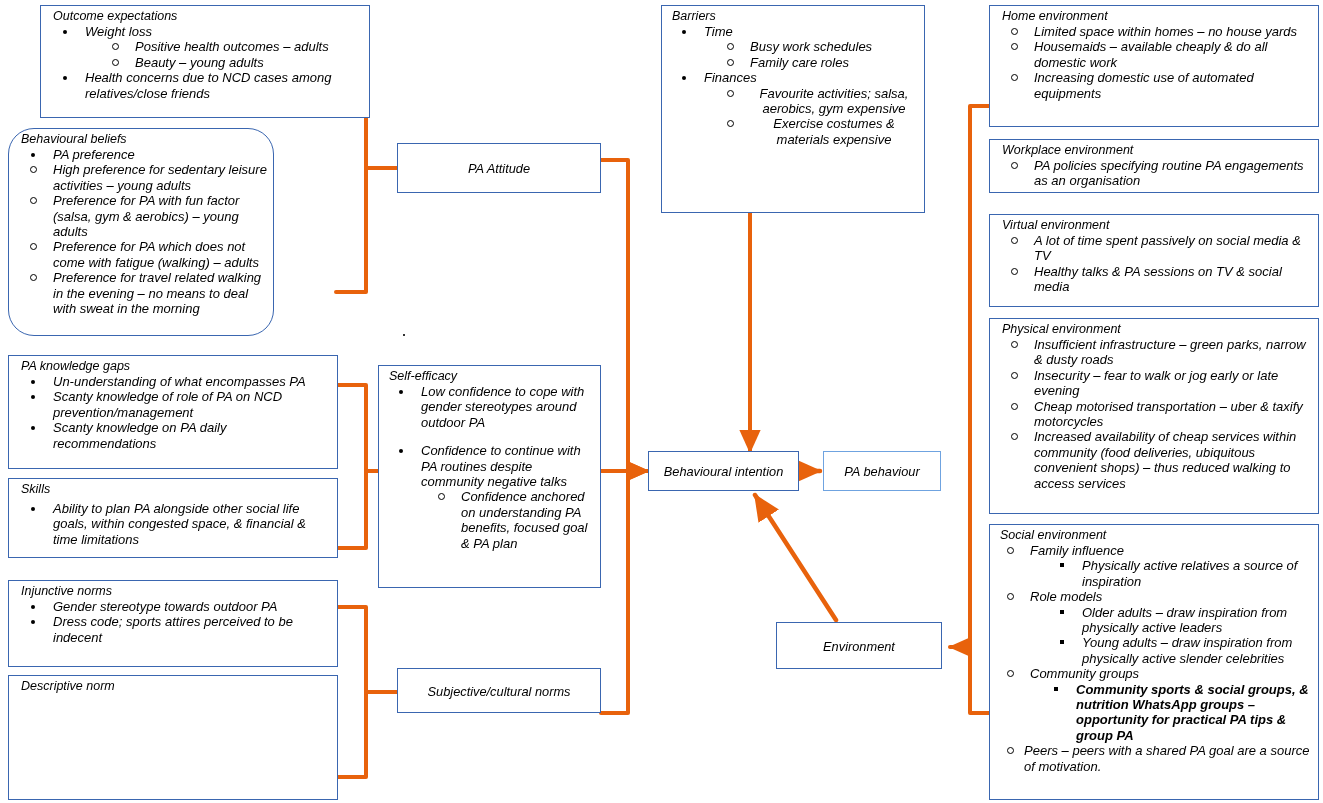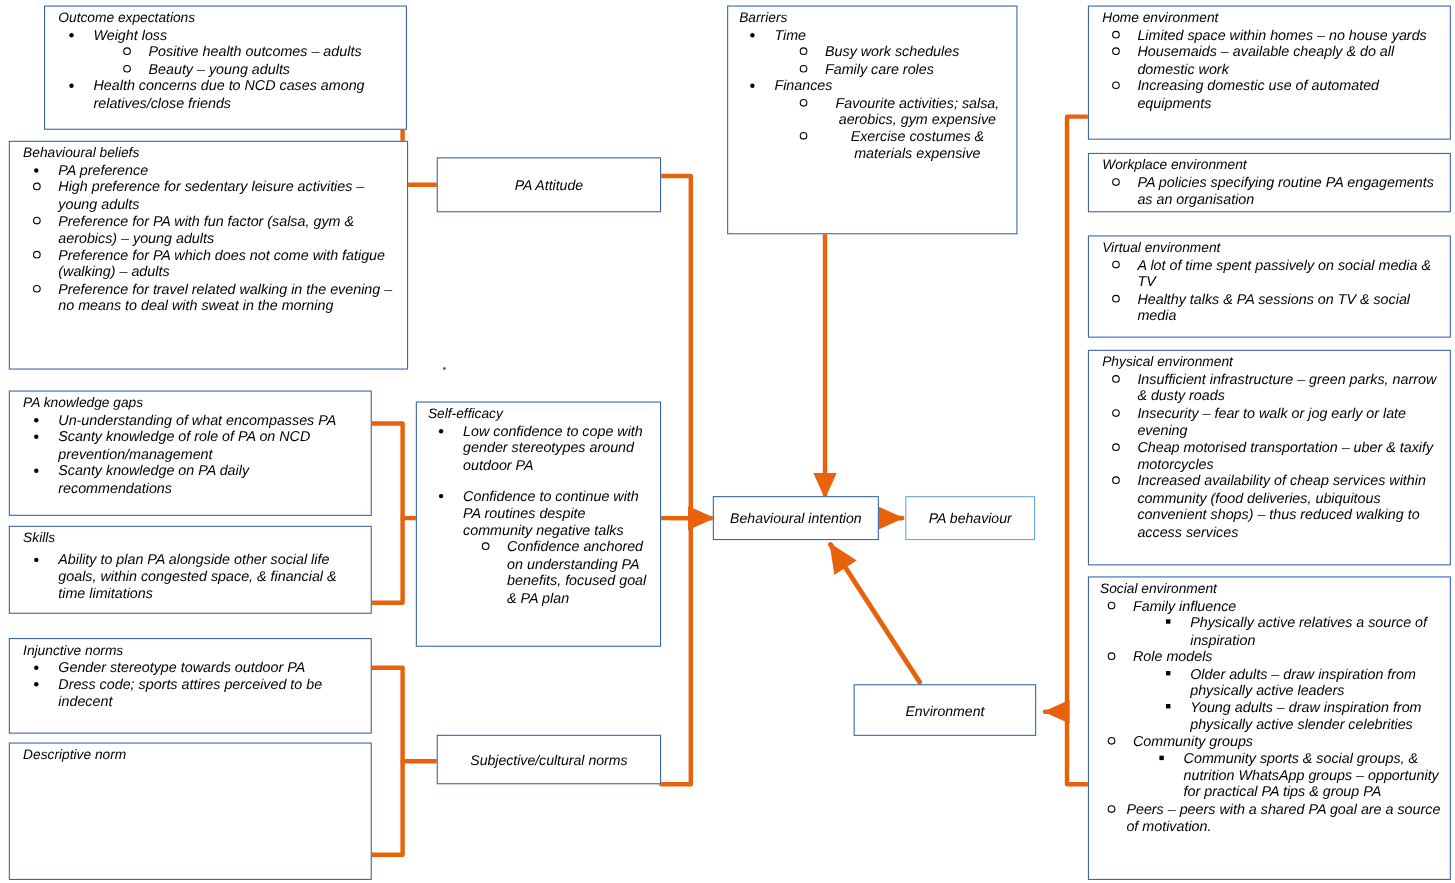--- a/index.html
+++ b/index.html
@@ -166,21 +166,21 @@
       <li class="b-disc"><span class="bullet"></span><span>Weight loss</span>
         <ul class="lvl2">
           <li class="b-circle"><span class="bullet"></span><span>Positive health outcomes – adults</span></li>
           <li class="b-circle"><span class="bullet"></span><span>Beauty – young adults</span></li>
         </ul>
       </li>
       <li class="b-disc"><span class="bullet"></span><span>Health concerns due to NCD cases among relatives/close friends</span></li>
     </ul>
   </div>
 
-  <div class="box" style="left:8px;top:128px;width:363px;height:208px;">
+  <div class="box" style="left:8px;top:128px;width:266px;height:208px;border-radius:26px;">
     <div class="title">Behavioural beliefs</div>
     <ul class="lvl1">
       <li class="b-disc"><span class="bullet"></span><span>PA preference</span></li>
       <li class="b-circle"><span class="bullet"></span><span>High preference for sedentary leisure activities – young adults</span></li>
       <li class="b-circle"><span class="bullet"></span><span>Preference for PA with fun factor (salsa, gym &amp; aerobics) – young adults</span></li>
       <li class="b-circle"><span class="bullet"></span><span>Preference for PA which does not come with fatigue (walking) – adults</span></li>
       <li class="b-circle"><span class="bullet"></span><span>Preference for travel related walking in the evening – no means to deal with sweat in the morning</span></li>
     </ul>
   </div>
 
@@ -304,21 +304,21 @@
           <li class="b-square"><span class="bullet"></span><span>Physically active relatives a source of inspiration</span></li>
         </ul>
       </li>
       <li class="b-circle"><span class="bullet"></span><span>Role models</span>
         <ul class="lvl3">
           <li class="b-square"><span class="bullet"></span><span>Older adults – draw inspiration from physically active leaders</span></li>
           <li class="b-square"><span class="bullet"></span><span>Young adults – draw inspiration from physically active slender celebrities</span></li>
         </ul>
       </li>
       <li class="b-circle"><span class="bullet"></span><span>Community groups</span>
-        <ul class="lvl3" style="padding-left:20px;">
+        <ul class="lvl3" style="padding-left:20px;font-weight:bold;">
           <li class="b-square"><span class="bullet"></span><span>Community sports &amp; social groups, &amp; nutrition WhatsApp groups – opportunity for practical PA tips &amp; group PA</span></li>
         </ul>
       </li>
       <li class="b-circle" style="padding-left:20px;"><span class="bullet"></span><span>Peers – peers with a shared PA goal are a source of motivation.</span></li>
     </ul>
   </div>
 
 </div>
 
 </body></html>

